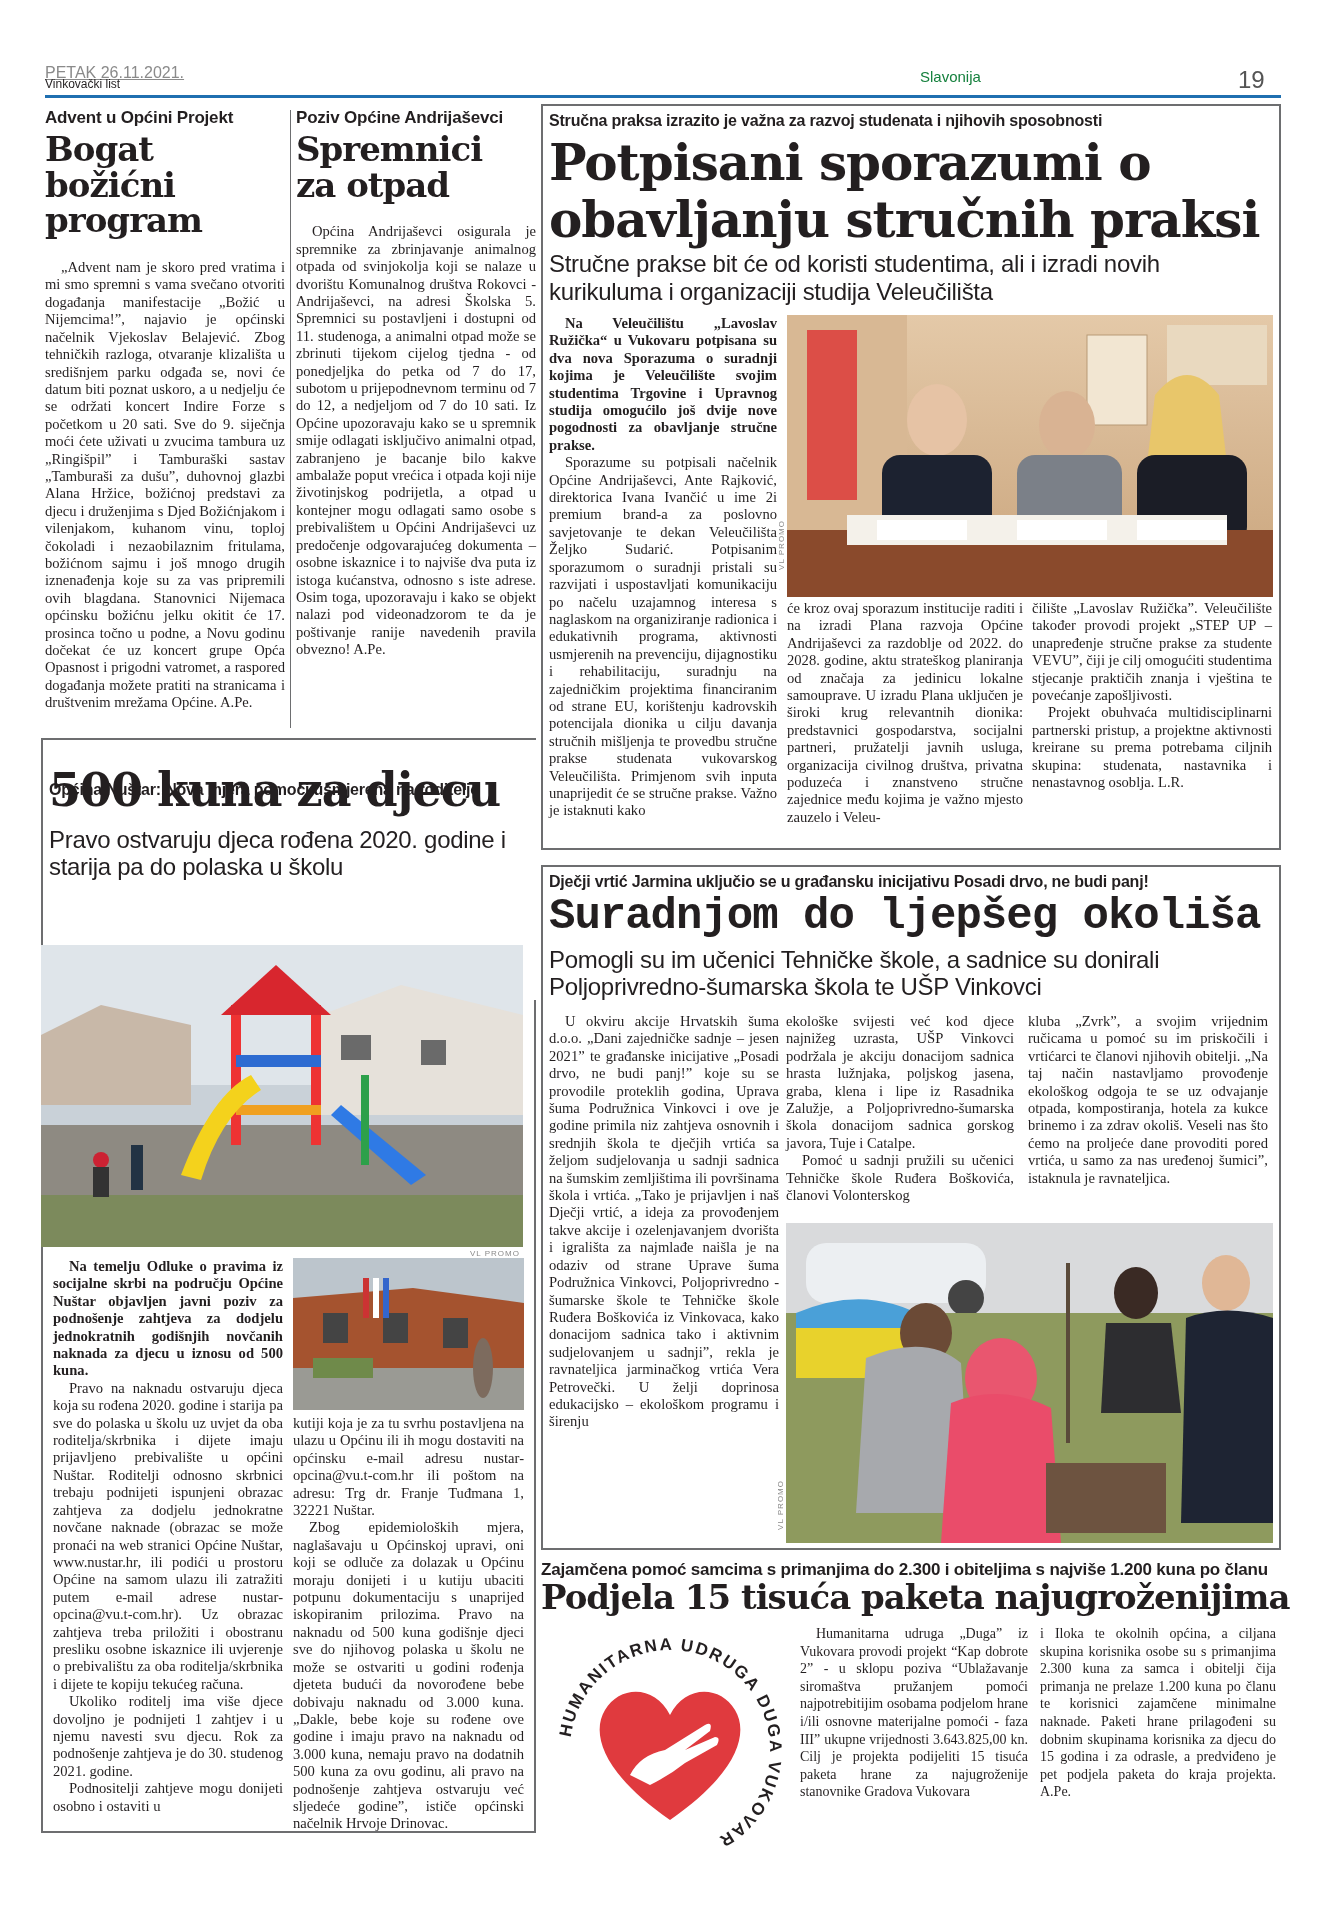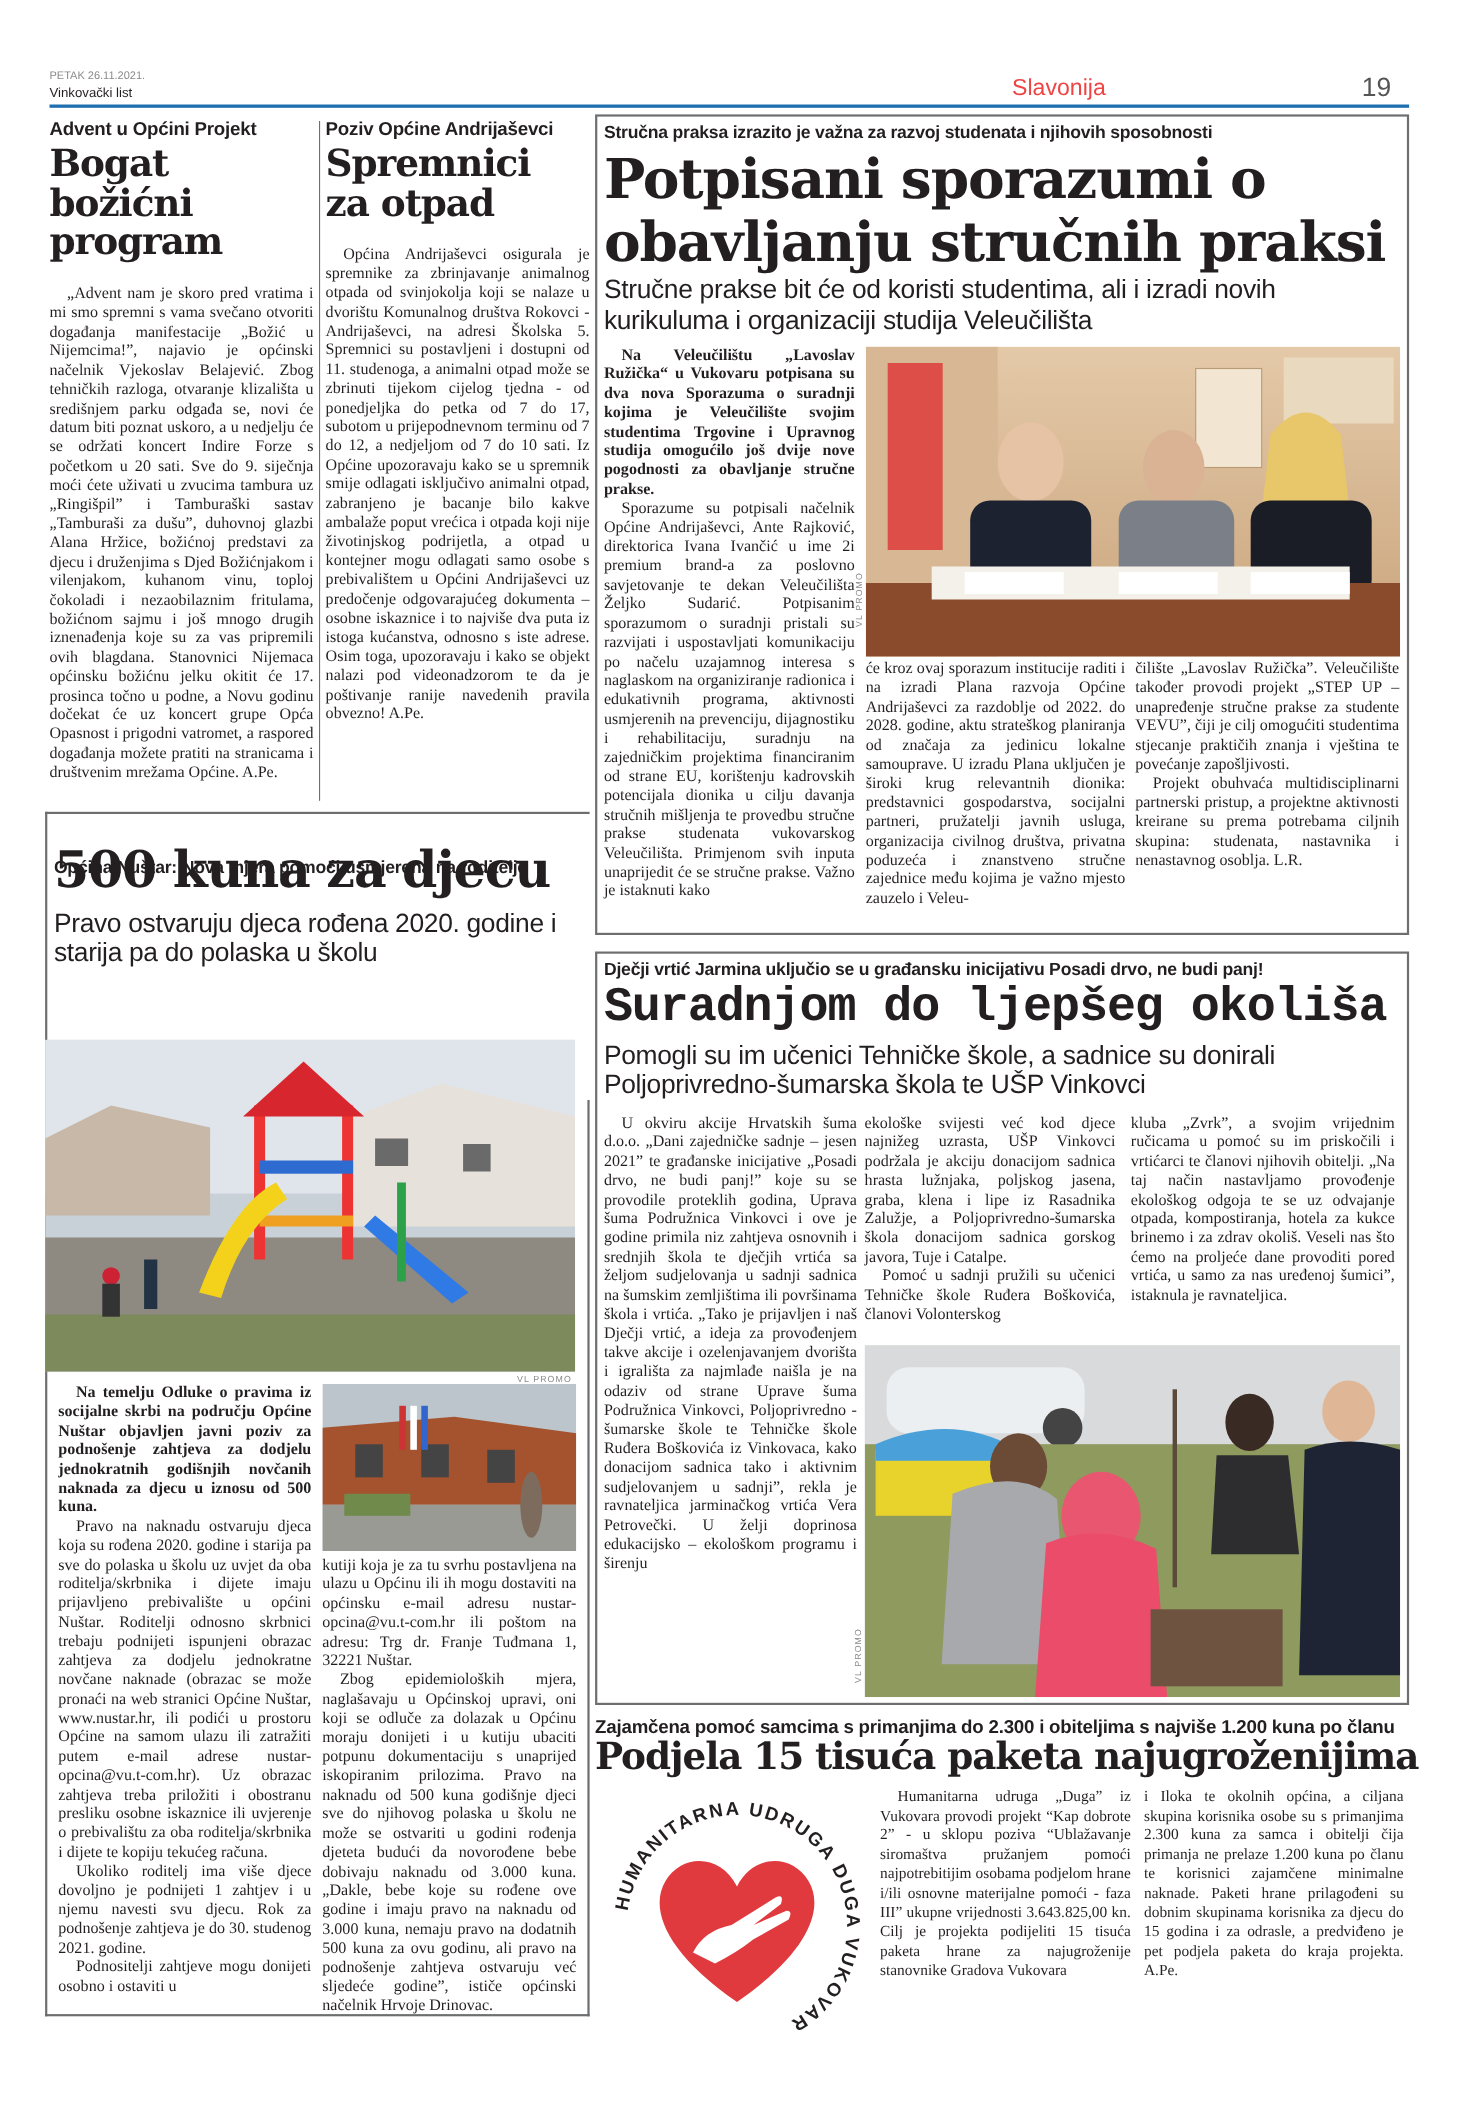--- a/index.html
+++ b/index.html
@@ -15,23 +15,23 @@
   .subhead { font-family: "Liberation Sans", sans-serif; font-weight: normal; color: #231f20; line-height: 1.15; letter-spacing: -0.3px; }
   .box { border: 2px solid #6d6e70; }
   .vline { background: #6d6e70; width: 1px; }
   .photo { overflow: hidden; }
   .credit { font-family: "Liberation Sans", sans-serif; font-size: 8px; color: #8a8a8a; letter-spacing: 1px; }
   .credit-v { writing-mode: vertical-rl; transform: rotate(180deg); }
 </style>
 </head>
 <body>
 
-<div class="abs sans" style="left:45px;top:64px;font-size:10px;color:#8a8a8a;">PETAK 26.11.2021.</div>
+<div class="abs sans" style="left:45px;top:64px;font-size:16px;color:#8a8a8a;text-decoration:underline;">PETAK 26.11.2021.</div>
 <div class="abs sans" style="left:45px;top:77px;font-size:12px;color:#231f20;">Vinkovački list</div>
-<div class="abs sans" style="left:920px;top:68px;font-size:21px;color:#ef4444;">Slavonija</div>
+<div class="abs sans" style="left:920px;top:68px;font-size:15px;color:#15803d;">Slavonija</div>
 <div class="abs sans" style="left:1238px;top:66px;font-size:24px;color:#555;">19</div>
 <div class="abs" style="left:45px;top:95px;width:1236px;height:3px;background:#1f6fb0;"></div>
 
 <div class="abs" style="left:45px;top:108px;width:240px;">
   <div class="kicker">Advent u Općini Projekt</div>
   <div class="headline" style="font-size:34px;margin-top:4px;width:245px;">Bogat božićni program</div>
   <div class="body-text" style="margin-top:20px;">
     <p>„Advent nam je skoro pred vratima i mi smo spremni s vama svečano otvoriti događanja manifestacije „Božić u Nijemcima!”, najavio je općinski načelnik Vjekoslav Belajević. Zbog tehničkih razloga, otvaranje klizališta u središnjem parku odgađa se, novi će datum biti poznat uskoro, a u nedjelju će se održati koncert Indire Forze s početkom u 20 sati. Sve do 9. siječnja moći ćete uživati u zvucima tambura uz „Ringišpil” i Tamburaški sastav „Tamburaši za dušu”, duhovnoj glazbi Alana Hržice, božićnoj predstavi za djecu i druženjima s Djed Božićnjakom i vilenjakom, kuhanom vinu, toploj čokoladi i nezaobilaznim fritulama, božićnom sajmu i još mnogo drugih iznenađenja koje su za vas pripremili ovih blagdana. Stanovnici Nijemaca općinsku božićnu jelku okitit će 17. prosinca točno u podne, a Novu godinu dočekat će uz koncert grupe Opća Opasnost i prigodni vatromet, a raspored događanja možete pratiti na stranicama i društvenim mrežama Općine. A.Pe.</p>
   </div>
 </div>

